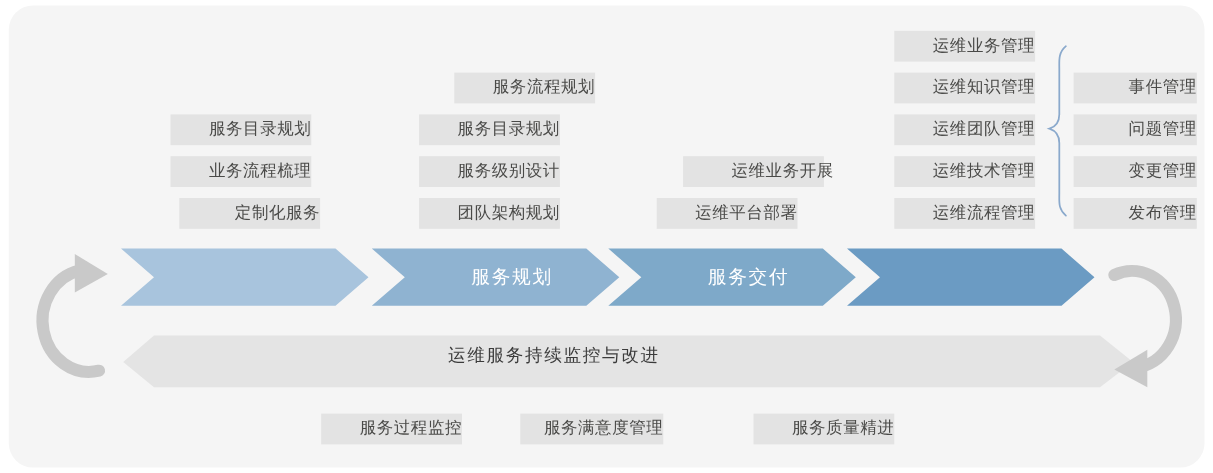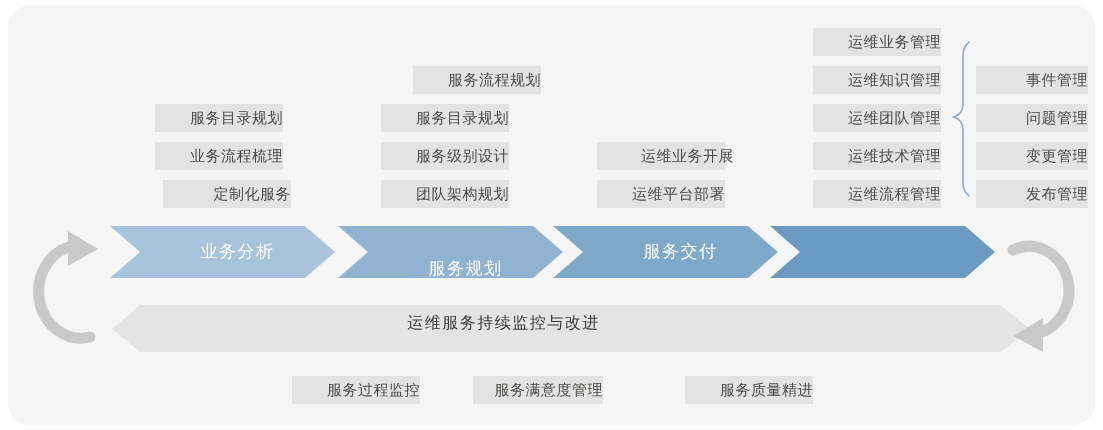--- a/index.html
+++ b/index.html
@@ -86,21 +86,21 @@
 
   <div class="pill wide4" style="left:155px; top:104px;">服务目录规划</div>
   <div class="pill wide4" style="left:155px; top:142px;">业务流程梳理</div>
   <div class="pill wide4" style="left:163px; top:180px;">定制化服务</div>
 
   <div class="pill wide4" style="left:381px; top:66px;margin-left:32px;">服务流程规划</div>
   <div class="pill wide4" style="left:381px; top:104px;">服务目录规划</div>
   <div class="pill wide4" style="left:381px; top:142px;">服务级别设计</div>
   <div class="pill wide4" style="left:381px; top:180px;">团队架构规划</div>
 
-  <div class="pill wide4" style="left:597px; top:142px;padding-left:44px;">运维业务开展</div>
+  <div class="pill wide4" style="left:621px; top:142px;padding-left:44px;">运维业务开展</div>
   <div class="pill wide4" style="left:597px; top:180px;">运维平台部署</div>
 
   <div class="pill wide4" style="left:813px; top:28px;">运维业务管理</div>
   <div class="pill wide4" style="left:813px; top:66px;">运维知识管理</div>
   <div class="pill wide4" style="left:813px; top:104px;">运维团队管理</div>
   <div class="pill wide4" style="left:813px; top:142px;">运维技术管理</div>
   <div class="pill wide4" style="left:813px; top:180px;">运维流程管理</div>
 
   <svg class="chev-band" viewBox="0 0 1103 430" width="1103" height="430" aria-hidden="true">
     <path d="M 969 42 C 962 48 963 55 963 62 L 963 104 C 963 111 960 115 954 117 C 960 119 963 123 963 130 L 963 176 C 963 184 962 190 969 196" fill="none" stroke="#8aa9cc" stroke-width="1.6" stroke-linecap="round"></path>
@@ -127,22 +127,21 @@
       <path d="M 72 246 A 40 44 0 1 0 90 337" fill="none" stroke="#c9c9c9" stroke-width="11" stroke-linecap="round"></path>
       <polygon points="68,231 98,249 68,266" fill="#c9c9c9"></polygon>
     </g>
 
     <g>
       <path d="M 1013 250 A 40 44 0 1 1 1034 334" fill="none" stroke="#c9c9c9" stroke-width="11" stroke-linecap="round"></path>
       <polygon points="1043,318 1013,336 1043,352" fill="#c9c9c9"></polygon>
     </g>
   </svg>
 
-  <div class="chev-label" style="left:140px; top:226px; width:195px;">业务分析</div>
-  <div class="chev-label" style="left:368px; top:226px; width:195px;margin-top:17px;">服务规划</div>
+  <div class="chev-label" style="left:368px; top:226px; width:195px;">服务规划</div>
   <div class="chev-label" style="left:583px; top:226px; width:195px;">服务交付</div>
 
   <div class="band-label">运维服务持续监控与改进</div>
 
   <div class="pill wide4" style="left:292px; top:376px;">服务过程监控</div>
   <div class="pill wide5" style="left:473px; top:376px;">服务满意度管理</div>
   <div class="pill wide4" style="left:685px; top:376px;">服务质量精进</div>
 </div>
 
 </body></html>

